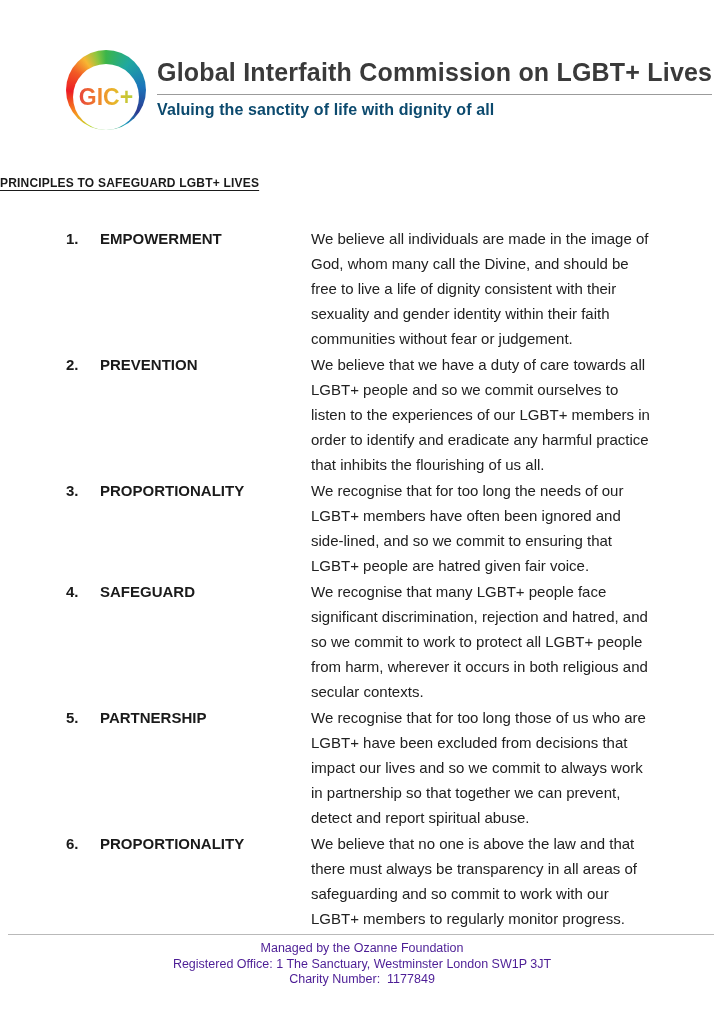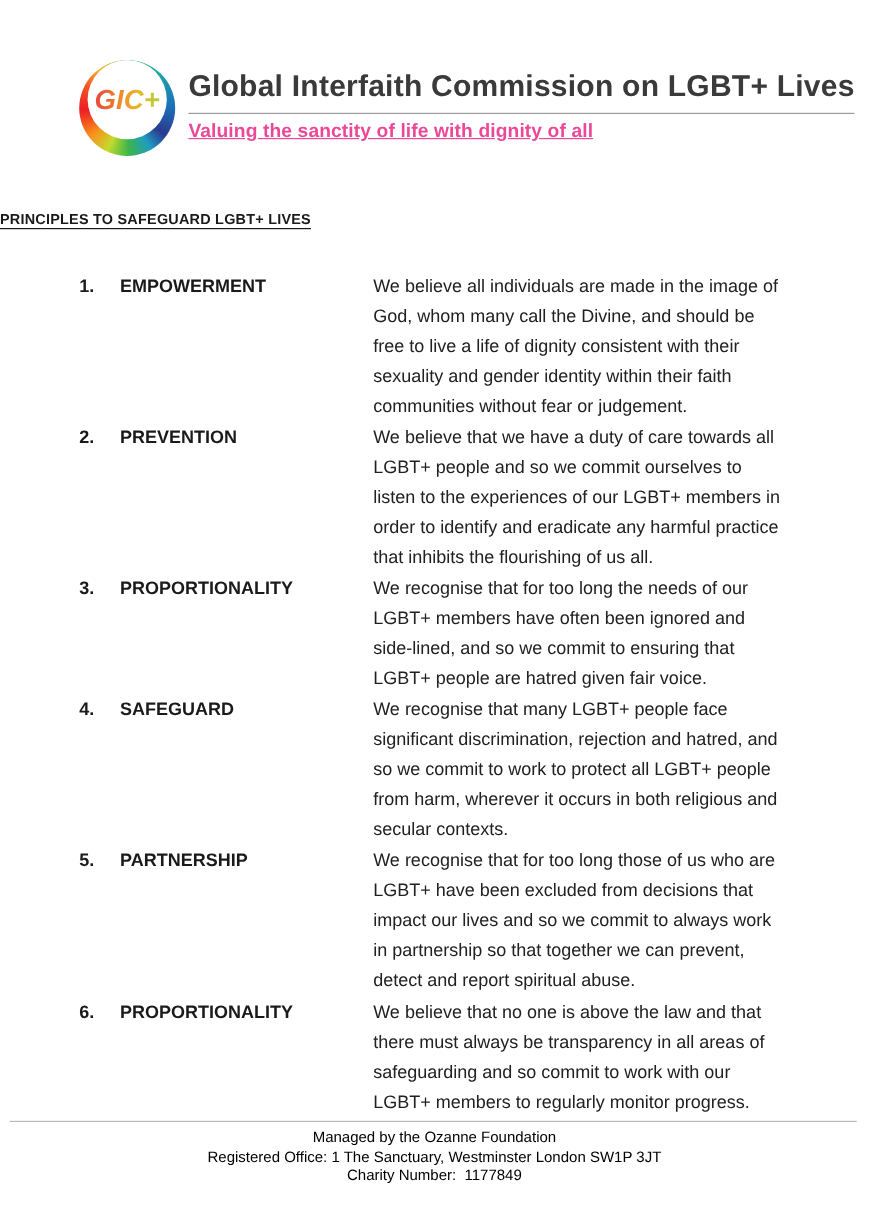--- a/index.html
+++ b/index.html
@@ -41,23 +41,22 @@
       #1e9cc1 150deg,
       #3bb54a 178deg,
       #c5d92d 205deg,
       #f7941d 232deg,
       #ed1c24 268deg,
       #f15a24 300deg,
       #f7b733 325deg,
       #8dc63f 345deg,
       #3bb54a 360deg);
     display: flex;
-    align-items: flex-start;
+    align-items: flex-end;
     justify-content: center;
-    font-style: italic;
   }
   .logo-inner {
     width: 66px;
     height: 66px;
     border-radius: 50%;
     background: #ffffff;
     display: flex;
     align-items: center;
     justify-content: center;
   }
@@ -83,23 +82,22 @@
   }
   .title-divider {
     border: none;
     border-top: 1.5px solid #9b9b9b;
     margin: 7px 0 6px 0;
     width: 100%;
   }
   .org-subtitle {
     font-size: 16px;
     font-weight: bold;
-    color: #ec4899;
+    color: #0c4a6e;
     letter-spacing: 0.1px;
-    text-decoration: underline;
   }
 
   
   .section-title {
     margin-top: 46px;
     text-align: left;
     font-size: 12px;
     font-weight: bold;
     color: #1a1a1a;
     text-decoration: underline;
@@ -136,21 +134,21 @@
     border: none;
     border-top: 1.5px solid #b9b9b9;
     margin: 0;
   }
   .footer {
     position: absolute;
     top: 941px;
     left: 0;
     width: 100%;
     text-align: center;
-    color: #000000;
+    color: #4c1d95;
     font-size: 12.5px;
     line-height: 15.5px;
   }
   .footer div {
     white-space: pre-wrap;
   }
 </style>
 </head>
 <body>
 

